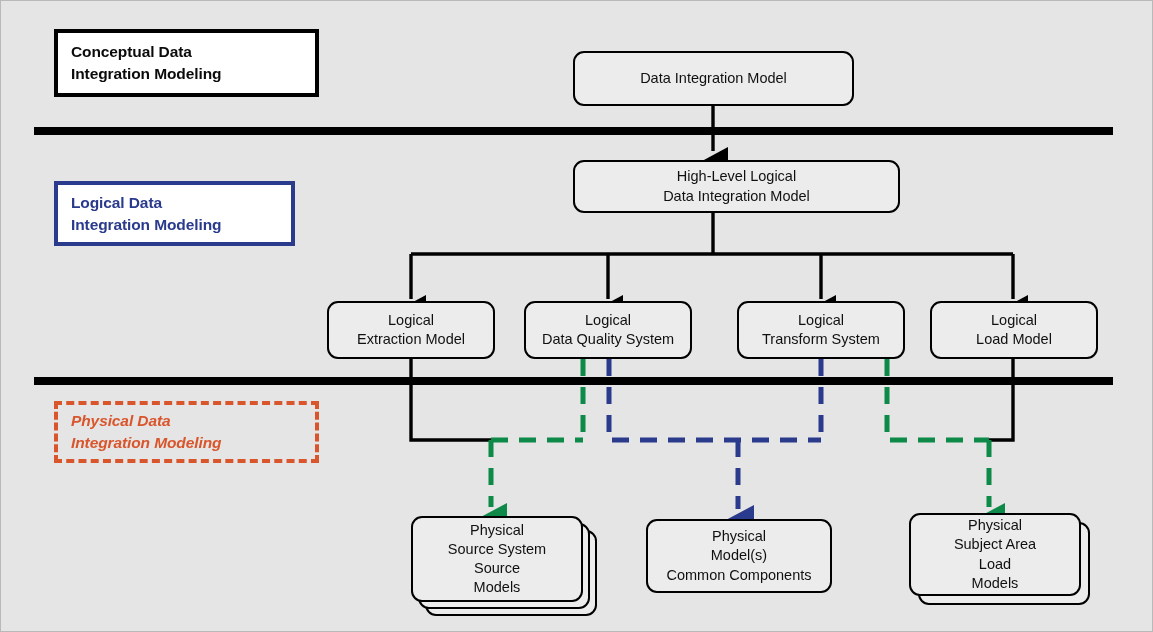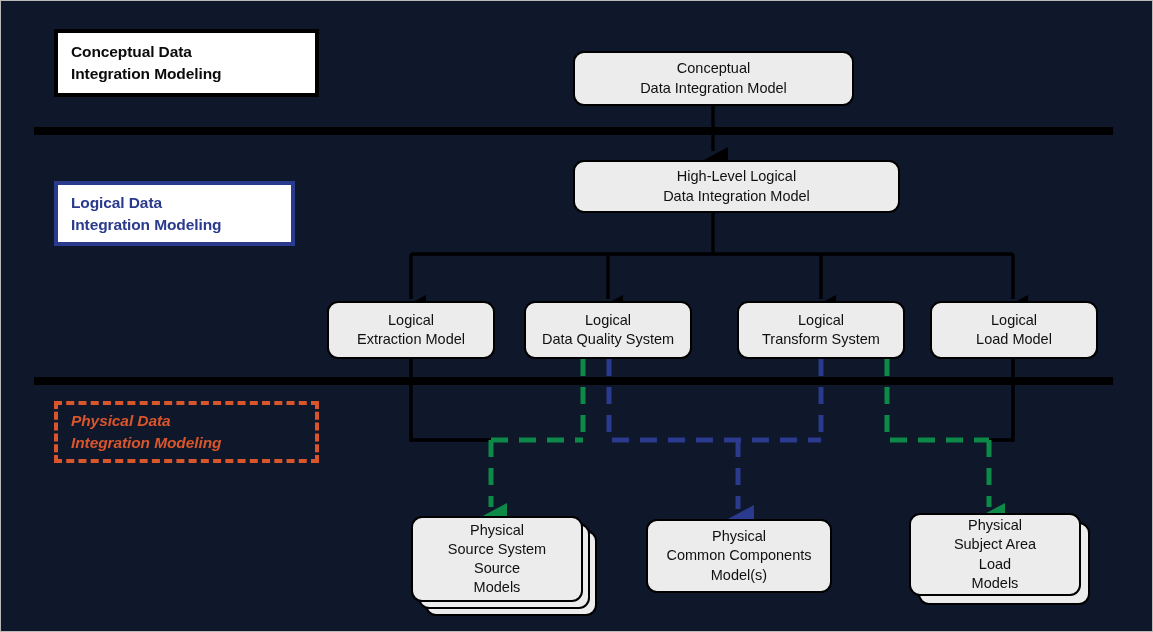--- a/index.html
+++ b/index.html
@@ -1,21 +1,21 @@
 <!DOCTYPE html>
 <html><head>
 <meta charset="utf-8">
 <title>Data Integration Modeling Layers</title>
 <style>
   html,body{margin:0;padding:0;background:#ffffff;}
   body{font-family:"Liberation Sans","DejaVu Sans",sans-serif;}
   #stage{
     position:relative;
     width:1153px;height:632px;
-    background:#0f172a;
+    background:#e5e5e5;
     overflow:hidden;
     box-sizing:border-box;
     border:1px solid #b9b9b9;
   }
   svg#wires{position:absolute;left:0;top:0;width:1153px;height:632px;}
 
   
   .layer-label{
     position:absolute;
     box-sizing:border-box;
@@ -158,21 +158,20 @@
     <span>Integration Modeling</span>
   </div>
 
   <div class="layer-label physical">
     <span>Physical Data</span>
     <span>Integration Modeling</span>
   </div>
 
   <div class="node" style="left:572px;top:50px;width:281px;height:55px;">
     <div>
-      <span class="lbl">Conceptual</span>
       <span class="lbl">Data Integration Model</span>
     </div>
   </div>
 
   <div class="node" style="left:572px;top:159px;width:327px;height:53px;">
     <div>
       <span class="lbl">High-Level Logical</span>
       <span class="lbl">Data Integration Model</span>
     </div>
   </div>
@@ -212,22 +211,22 @@
       <span class="lbl">Physical</span>
       <span class="lbl">Source System</span>
       <span class="lbl">Source</span>
       <span class="lbl">Models</span>
     </div>
   </div>
 
   <div class="node" style="left:645px;top:518px;width:186px;height:74px;">
     <div>
       <span class="lbl">Physical</span>
+      <span class="lbl">Model(s)</span>
       <span class="lbl">Common Components</span>
-      <span class="lbl">Model(s)</span>
     </div>
   </div>
 
   <div class="node-stackshadow" style="left:917px;top:521px;width:172px;height:83px;"></div>
   <div class="node" style="left:908px;top:512px;width:172px;height:83px;">
     <div>
       <span class="lbl">Physical</span>
       <span class="lbl">Subject Area</span>
       <span class="lbl">Load</span>
       <span class="lbl">Models</span>

